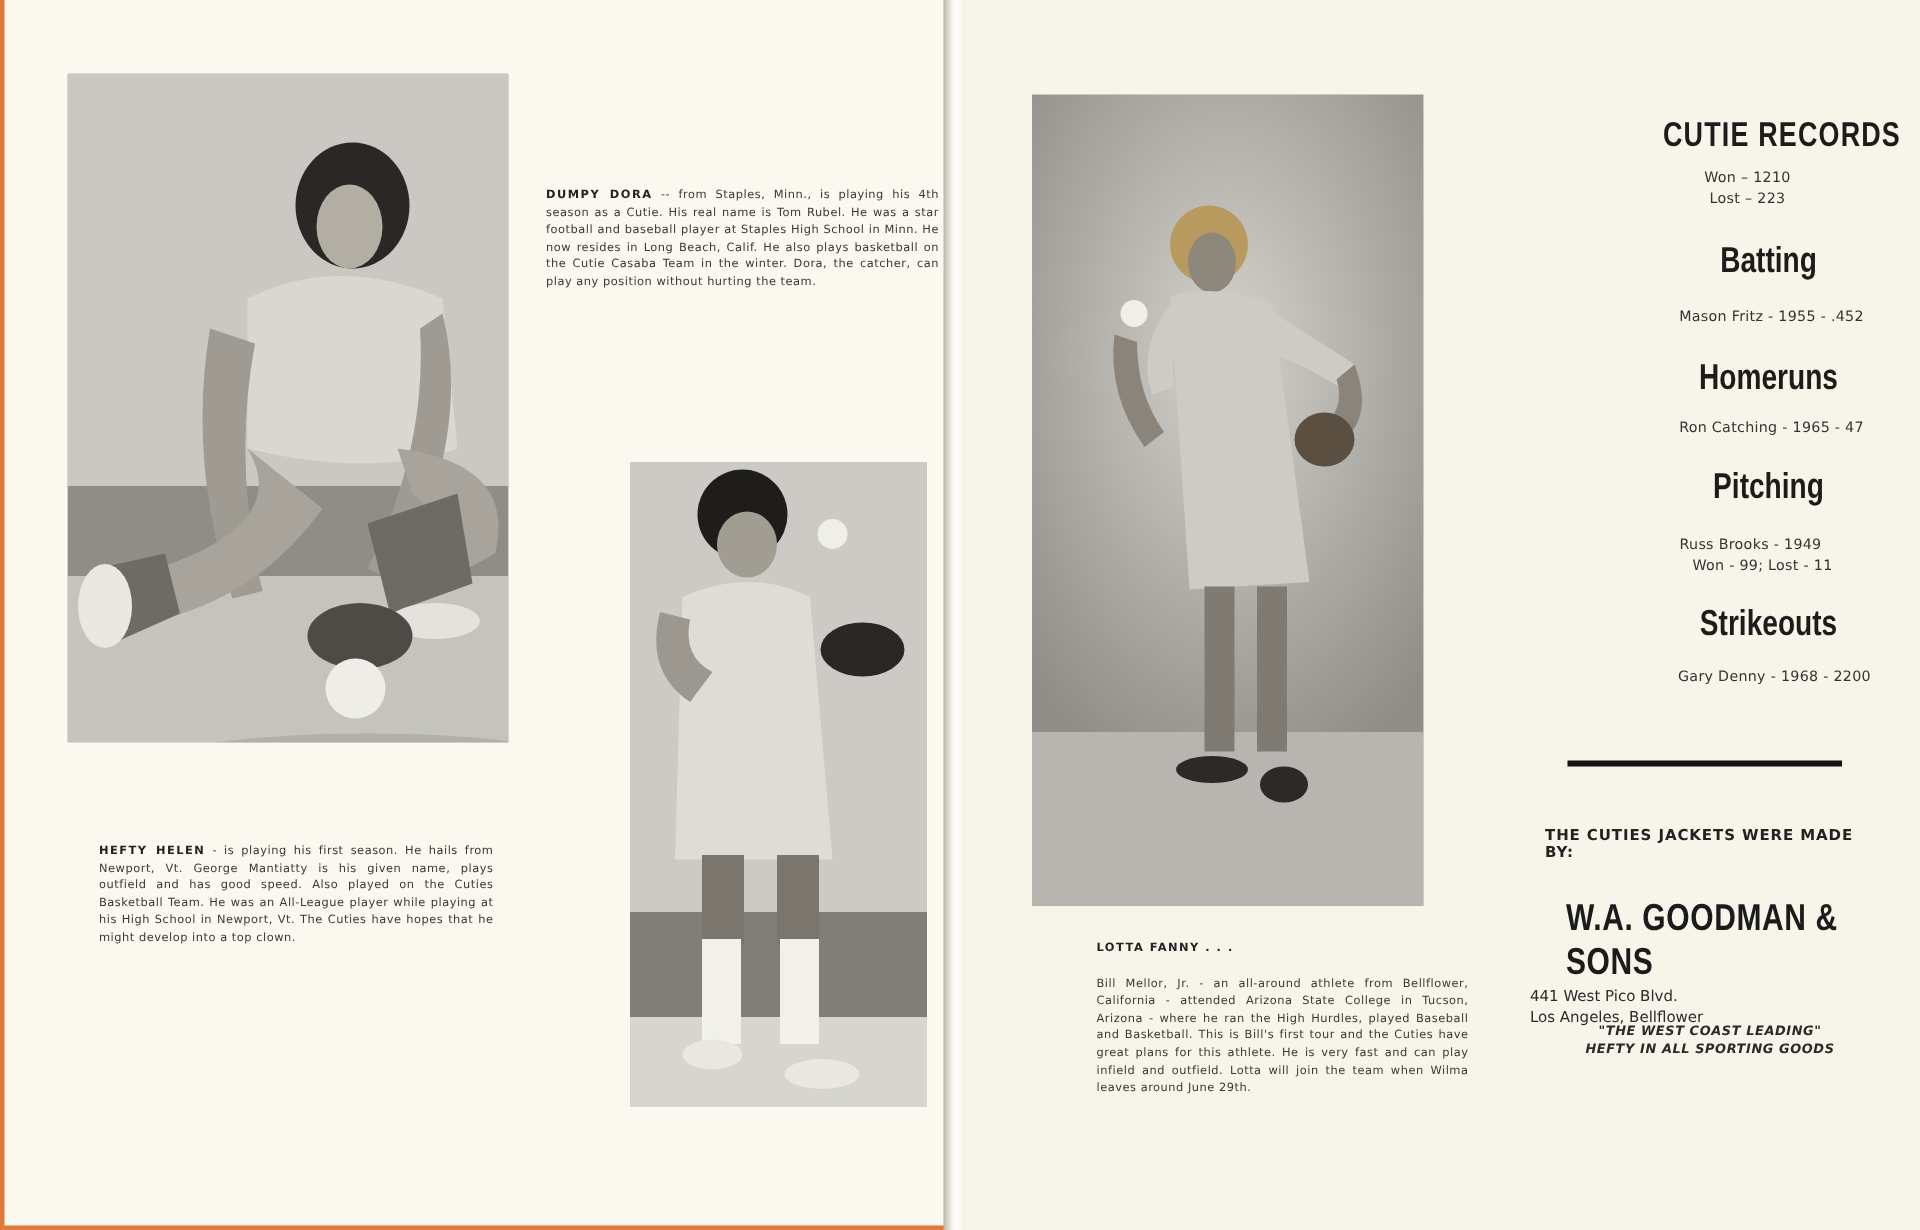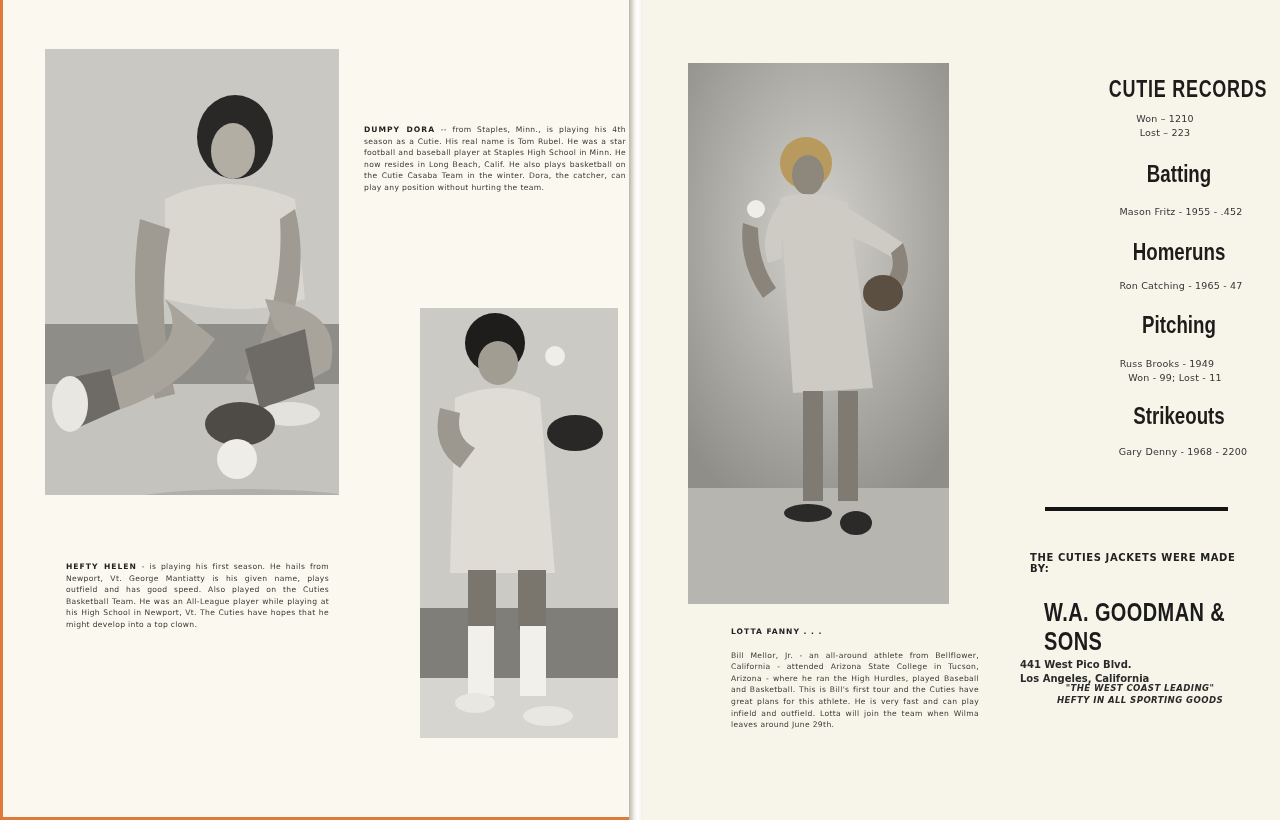--- a/index.html
+++ b/index.html
@@ -14,21 +14,21 @@
   .caption b{font-weight:bold;letter-spacing:1px;color:#222;}
   .rec{position:absolute;left:1030px;width:250px;text-align:center;color:#1d1c1a;}
   .cond{font-family:"Liberation Sans",sans-serif;font-weight:bold;transform:scaleX(.78);transform-origin:center;display:block;}
   .h-main{font-size:23px;letter-spacing:1px;}
   .h-sub{font-size:24px;}
   .small{font-size:9.5px;line-height:13px;color:#333;letter-spacing:.2px;}
   .rule{position:absolute;left:1045px;top:507px;width:183px;height:4px;background:#141414;}
   .made{position:absolute;left:1030px;top:552px;width:220px;font-size:10px;font-weight:bold;letter-spacing:.6px;color:#222;}
   .goodman{position:absolute;left:1020px;top:598px;width:240px;text-align:left;}
   .goodman .name{font-family:"Liberation Sans",sans-serif;font-weight:bold;font-size:25px;transform:scaleX(.8);display:block;color:#1b1b1b;letter-spacing:.5px;}
-  .goodman .addr{font-size:10px;line-height:14px;color:#2a2a2a;font-weight:bold;}
+  .goodman .addr{font-size:10px;line-height:14px;color:#2a2a2a;font-weight:normal;}
   .slogan{position:absolute;left:1020px;top:682px;width:240px;text-align:center;font-size:8.6px;line-height:12px;font-style:italic;font-weight:bold;letter-spacing:.4px;color:#2a2a2a;}
 </style>
 </head>
 <body>
 
 <div class="page page-left"></div>
 <div class="gutter"></div>
 <div class="page page-right"></div>
 
 <div class="photo" style="left:45px;top:49px;width:294px;height:446px;background:#bdbcb6;">
@@ -141,19 +141,19 @@
   </div>
 <div class="rec small" style="top:445px;left:1058px;">Gary Denny - 1968 - 2200</div>
 
 <div class="rule"></div>
 
 <div class="made">THE CUTIES JACKETS WERE MADE BY:</div>
 
 <div class="goodman">
   <span class="name">W.A. GOODMAN &amp; SONS</span>
   <div class="addr" style="margin-top:2px;">441 West Pico Blvd.</div>
-  <div class="addr">Los Angeles, California</div>
+  <div class="addr">Los Angeles, Bellflower</div>
 </div>
 
 <div class="slogan">
   <div>"THE WEST COAST LEADING"</div>
   <div>HEFTY IN ALL SPORTING GOODS</div>
 </div>
 
 </body></html>

